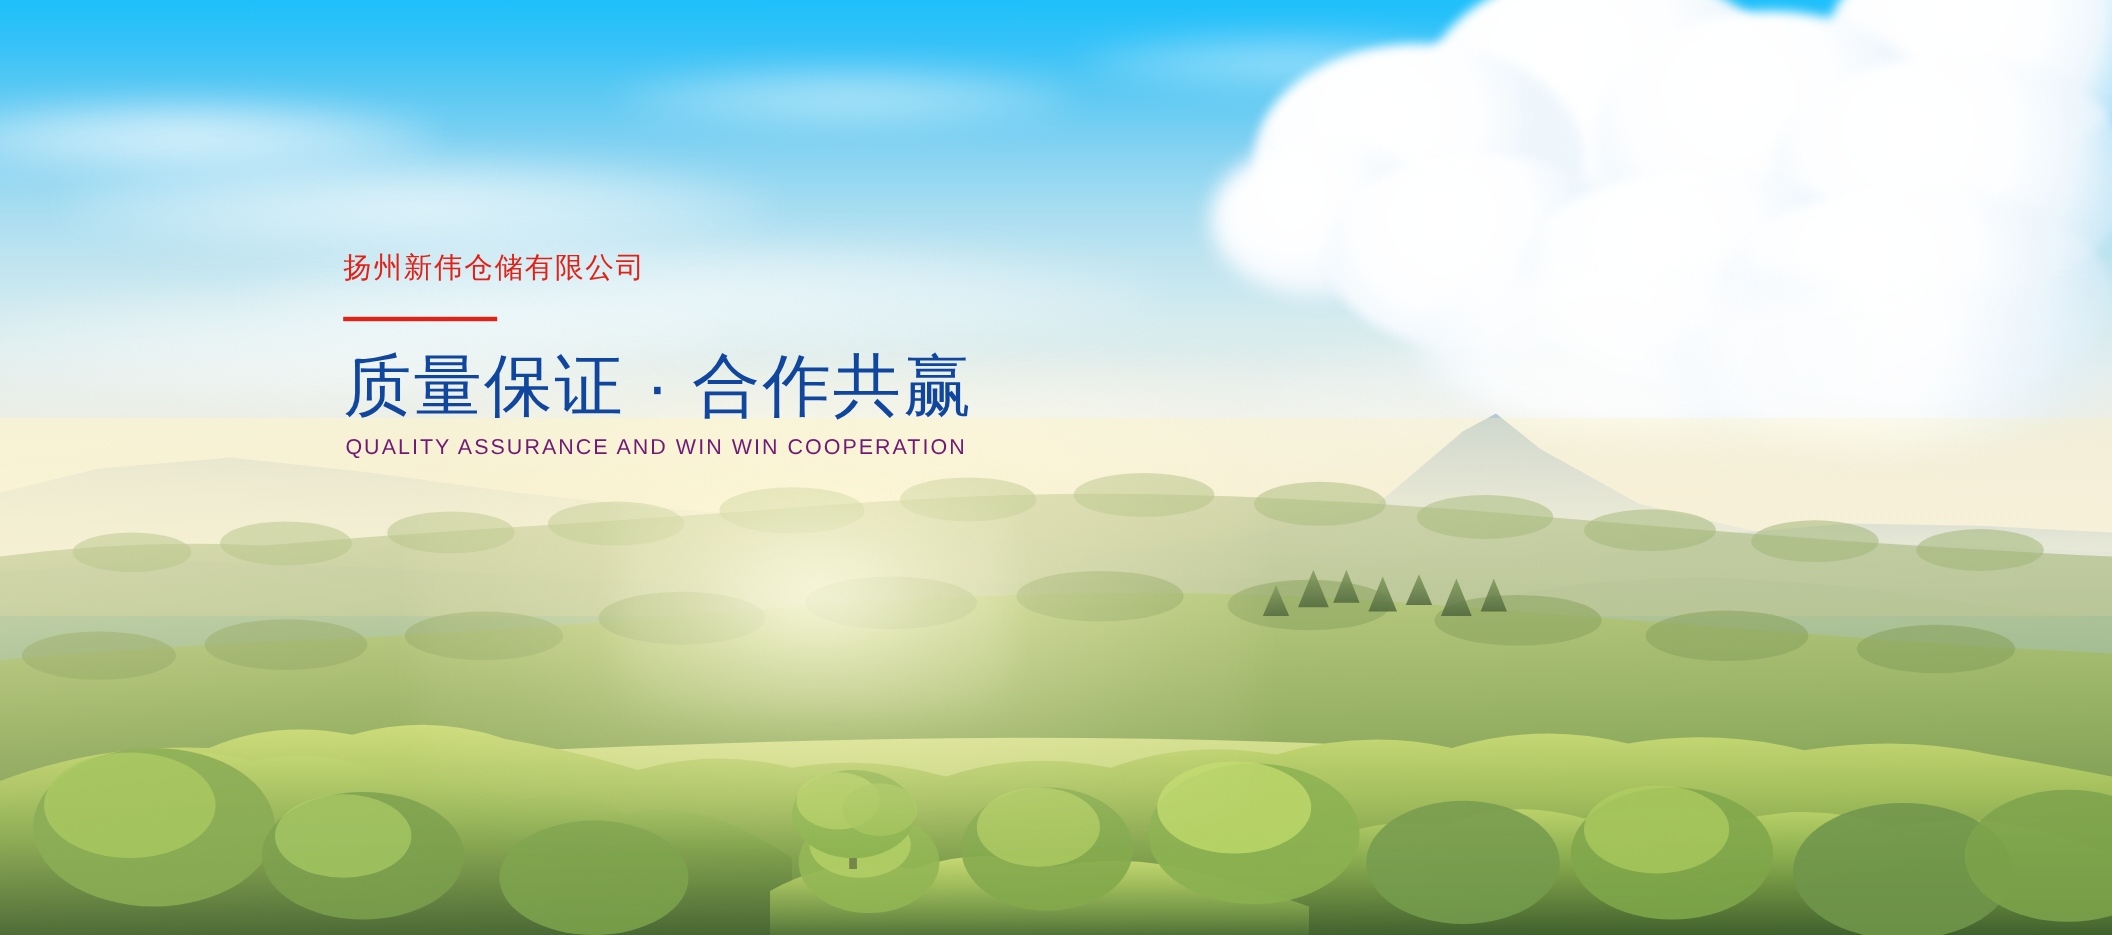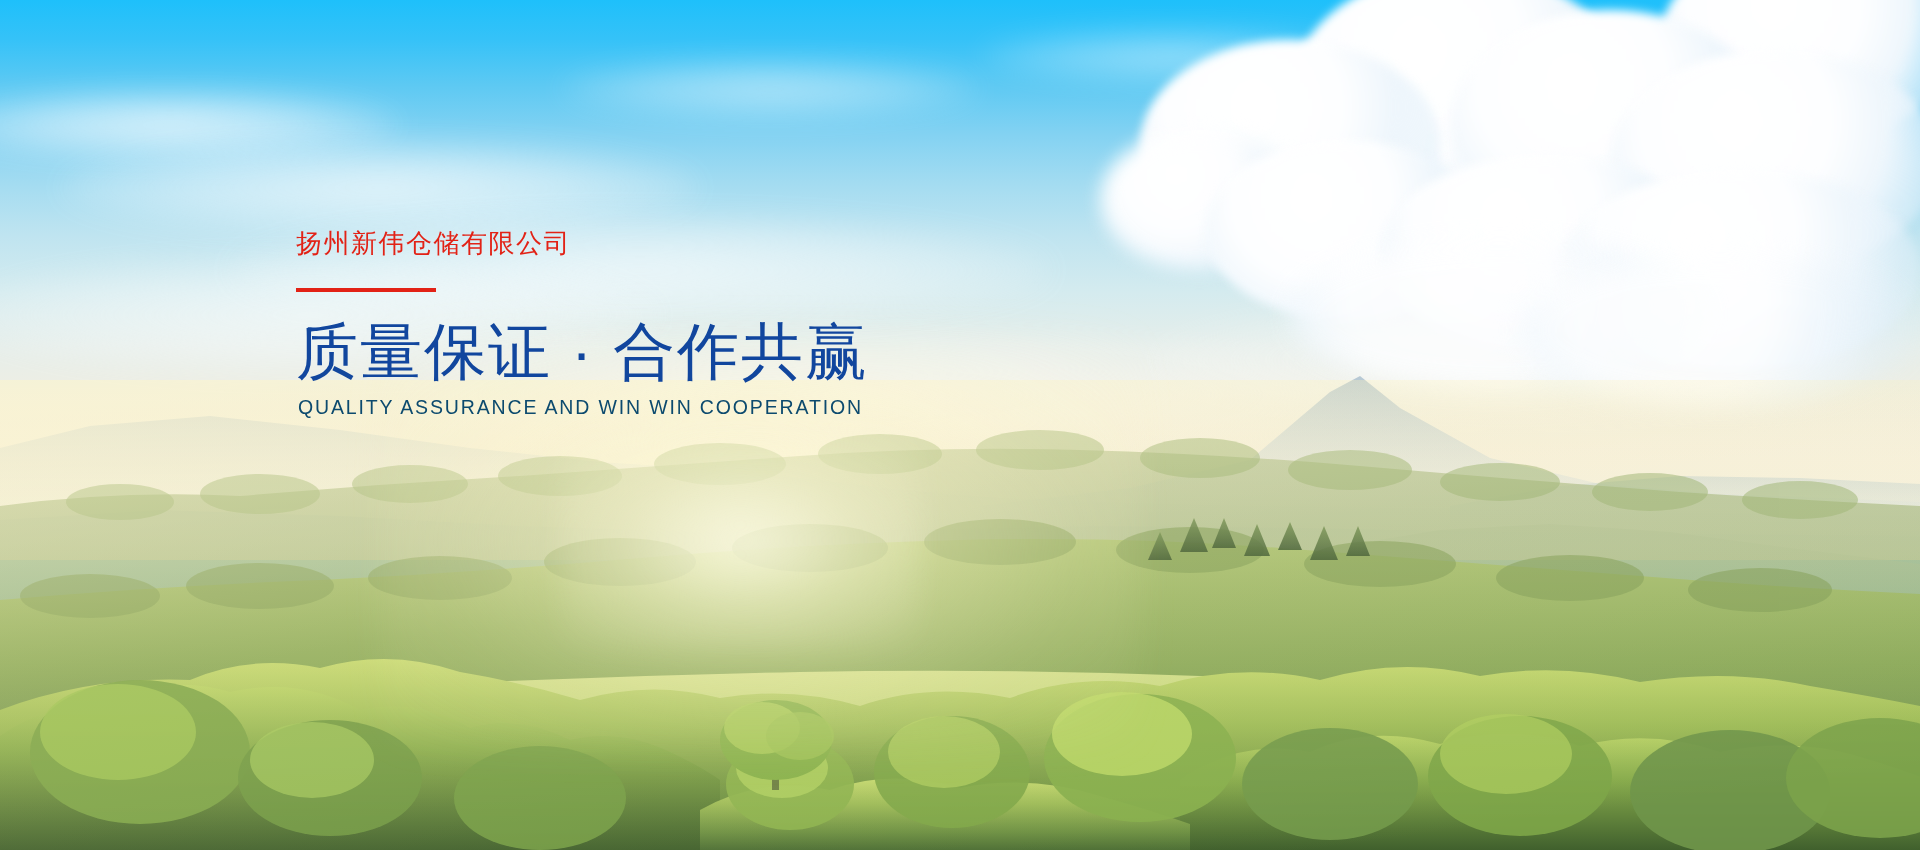--- a/index.html
+++ b/index.html
@@ -148,21 +148,21 @@
       rgba(255,253,232,0.70) 0%,
       rgba(255,251,220,0.28) 45%,
       rgba(255,251,220,0) 100%);
     filter: blur(14px);
     pointer-events: none;
   }
 
   
   .copy {
     position: absolute;
-    left: 296px;
+    left: 312px;
     top: 228px;
     width: 900px;
     z-index: 40;
   }
   .company-name {
     font-size: 26px;
     line-height: 1.2;
     color: #e22216;
     letter-spacing: 1.5px;
     font-weight: 400;
@@ -181,21 +181,21 @@
     line-height: 1.1;
     font-weight: normal;
     color: #11469e;
     letter-spacing: 2px;
     white-space: nowrap;
   }
   .subtitle {
     margin: 10px 0 0 2px;
     font-size: 19.5px;
     line-height: 1.2;
-    color: #0c4a6e;
+    color: #701a75;
     letter-spacing: 1.85px;
     font-weight: 400;
     white-space: nowrap;
   }
 </style>
 </head>
 <body>
 
 <div class="banner">
 

